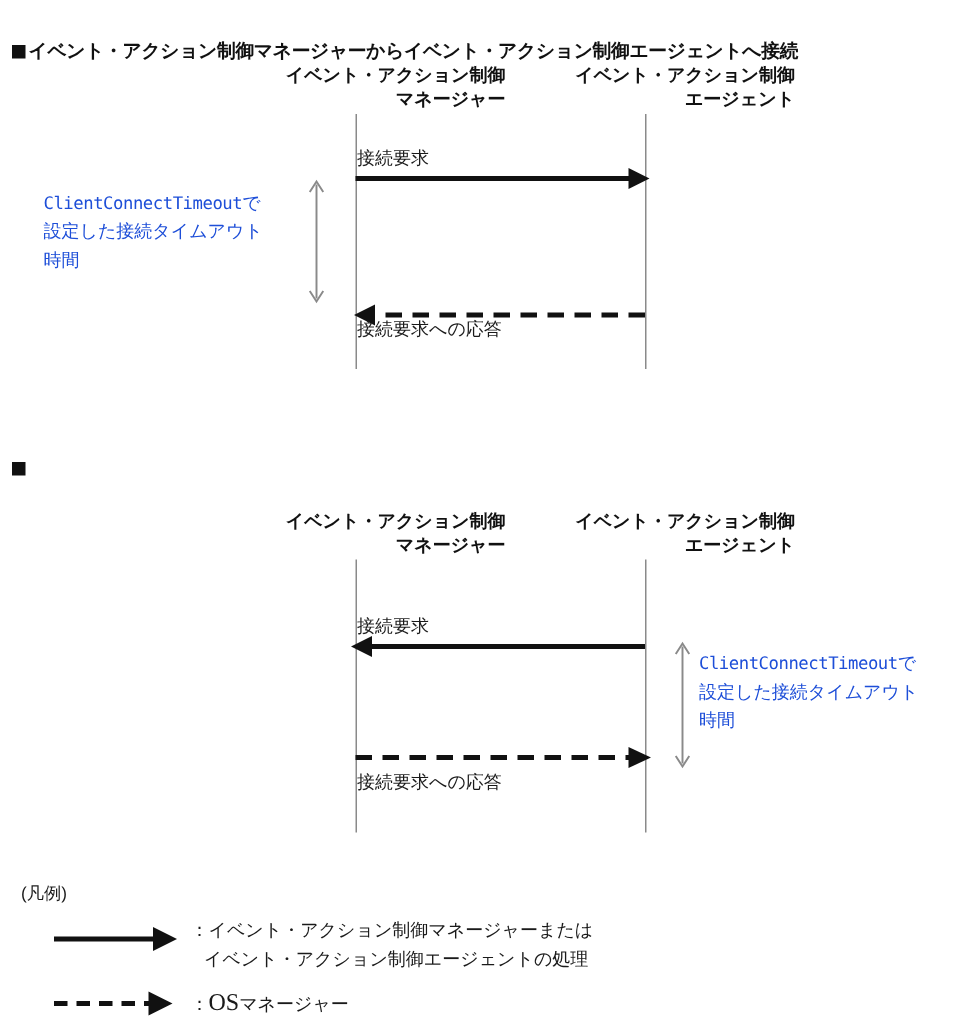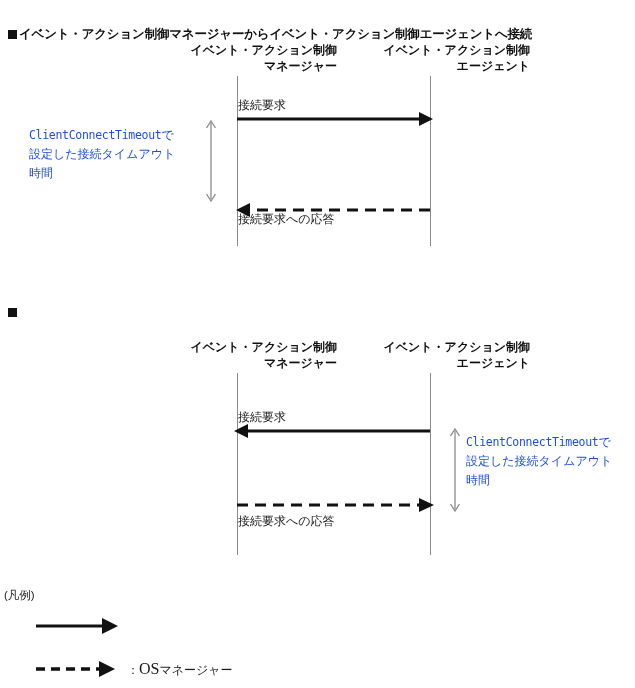--- a/index.html
+++ b/index.html
@@ -167,27 +167,29 @@
   <polyline points="3.5,10 8,3 12.5,10" fill="none" stroke="#8a8a8a" stroke-width="1.3"></polyline>
   <polyline points="3.5,78 8,85 12.5,78" fill="none" stroke="#8a8a8a" stroke-width="1.3"></polyline>
 </svg>
 
 <div class="abs annot" style="left:466px; top:433px;">
   <div><span class="mono">ClientConnectTimeout</span><span>で</span></div>
   <div>設定した接続タイムアウト</div>
   <div>時間</div>
 </div>
 
-<div class="abs legend-title" style="left:4px; top:588px;">(凡例)</div>
+<div class="abs legend-title" style="left:14px; top:588px;">(凡例)</div>
 
 <svg class="abs" style="left:36px; top:618px;" width="84" height="16">
   <line x1="0" y1="8" x2="70" y2="8" stroke="#111" stroke-width="3.2"></line>
   <polygon points="66,0 82,8 66,16" fill="#111"></polygon>
 </svg>
 <div class="abs legend-text" style="left:127px; top:611px;">
+  <div>：イベント・アクション制御マネージャーまたは</div>
+  <div style="padding-left:9px;">イベント・アクション制御エージェントの処理</div>
 </div>
 
 <svg class="abs" style="left:36px; top:661px;" width="82" height="16">
   <line x1="0" y1="8" x2="67" y2="8" stroke="#111" stroke-width="3.4" stroke-dasharray="9,6"></line>
   <polygon points="63,0 79,8 63,16" fill="#111"></polygon>
 </svg>
 <div class="abs legend-text" style="left:127px; top:659px;">
   <span>：</span><span class="mono">OS</span><span>マネージャー</span>
 </div>
 

